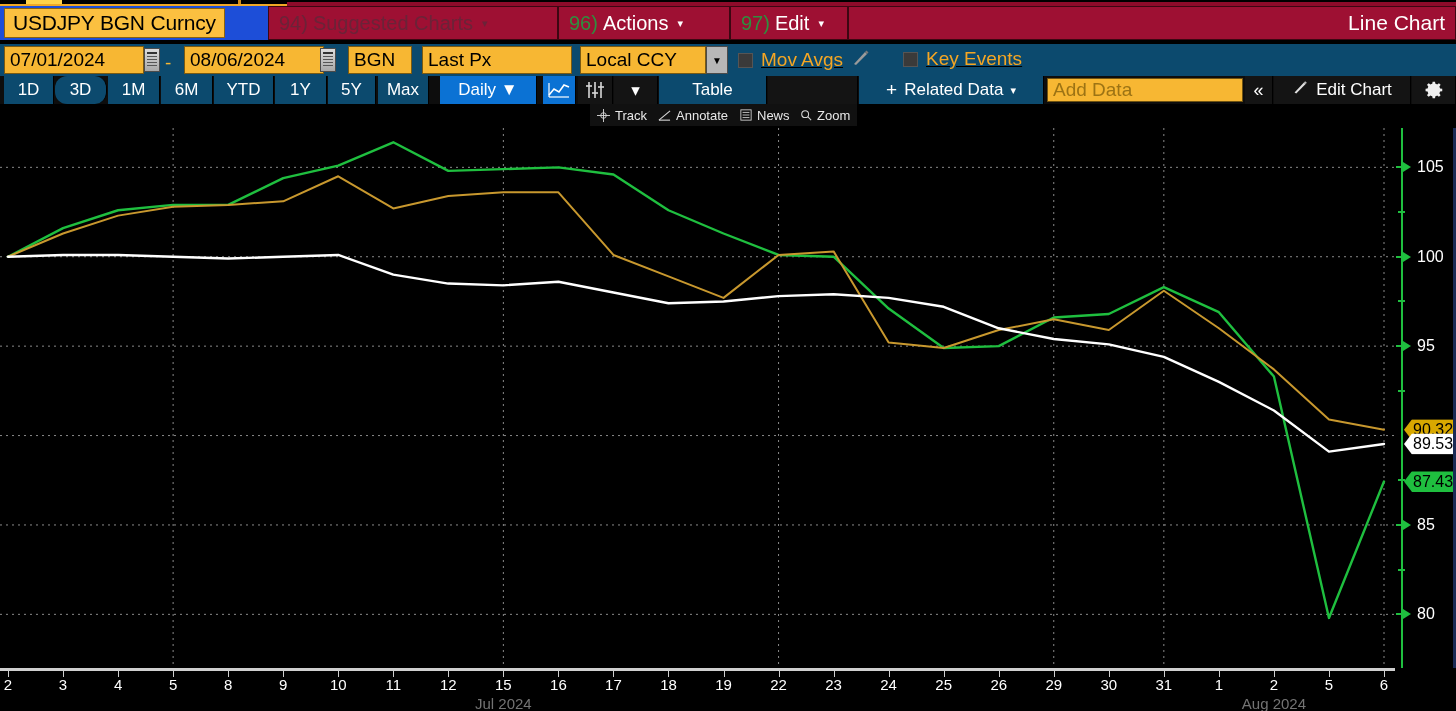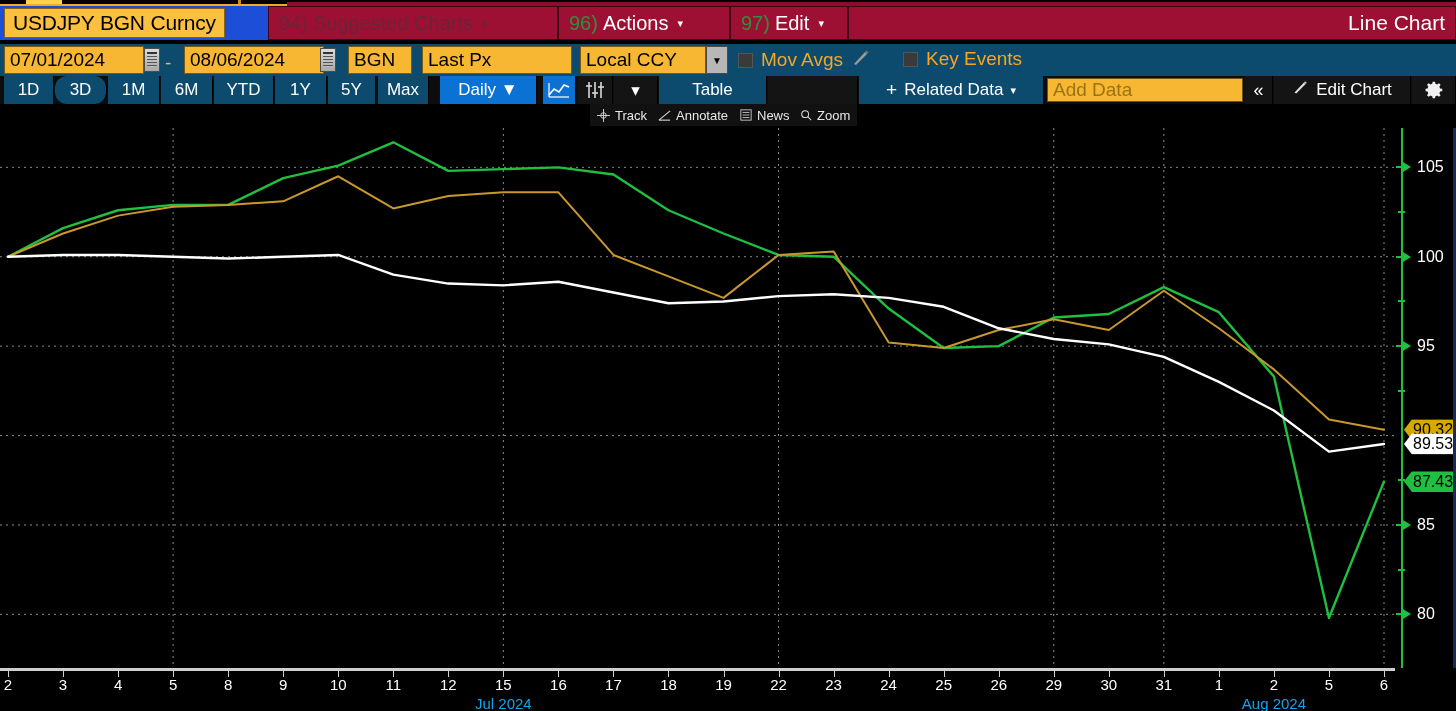--- a/index.html
+++ b/index.html
@@ -61,21 +61,21 @@
   .cal-btn::before { content:""; position:absolute; left:2px; top:3px; width:10px; height:2px; background:#333; }
   .cal-btn::after { content:""; position:absolute; left:2px; top:7px; width:10px; height:10px;
                     background:repeating-linear-gradient(#555 0 1px, transparent 1px 3px); }
   .cal-1 { left:144px; }
   .cal-2 { left:320px; }
   .ddbtn {
     position:absolute; left:706px; top:2px; width:22px; height:28px;
     background:#b7b7b7; border:1px solid #4b4b4b; display:flex; align-items:center; justify-content:center;
     color:#000; font-size:10px;
   }
-  .chk-wrap { position:absolute; top:4px; display:flex; align-items:center; gap:8px; }
+  .chk-wrap { position:absolute; top:4px; display:flex; align-items:center; gap:8px;text-decoration:underline; }
   .chk { width:15px; height:15px; background:#3a3a3a; border:1px solid #555; }
   .chk-lbl { color:#f5a623; font-size:19px; }
   .cw-mov { left:738px; }
   .cw-key { left:903px; }
 
   
   .toolbar { position:absolute; left:0; top:76px; width:1456px; height:28px; background:#0d0d0d; }
   .tb {
     position:absolute; top:0; height:28px; background:#0c4a6e;
     border-right:1px solid #000; color:#fff; font-size:17px;
@@ -115,21 +115,21 @@
   }
   .pt-gold  { background:#d8a800; color:#000; }
   .pt-white { background:#ffffff; color:#000; }
   .pt-green { background:#1fbf3f; color:#000; }
 
   
   .xaxis { position:absolute; left:0; top:668px; width:1395px; height:43px; }
   .xaxis-line { position:absolute; left:0; top:0; width:1395px; height:3px; background:#cfcfcf; }
   .xtick { position:absolute; top:3px; width:1px; height:6px; background:#cfcfcf; }
   .xlab { position:absolute; top:8px; color:#ffffff; font-size:15px; transform:translateX(-50%); }
-  .mlab { position:absolute; top:27px; color:#0ea5e9; font-size:15px; transform:translateX(-50%); }
+  .mlab { position:absolute; top:27px; color:#737373; font-size:15px; transform:translateX(-50%); }
 
   .scroll-right { position:absolute; left:1453px; top:128px; width:3px; height:540px; background:#1a2a55; }
 </style>
 </head>
 <body>
 
 <div id="app">
 
   <div class="top-sliver">
     <div class="ts-amber"></div>

